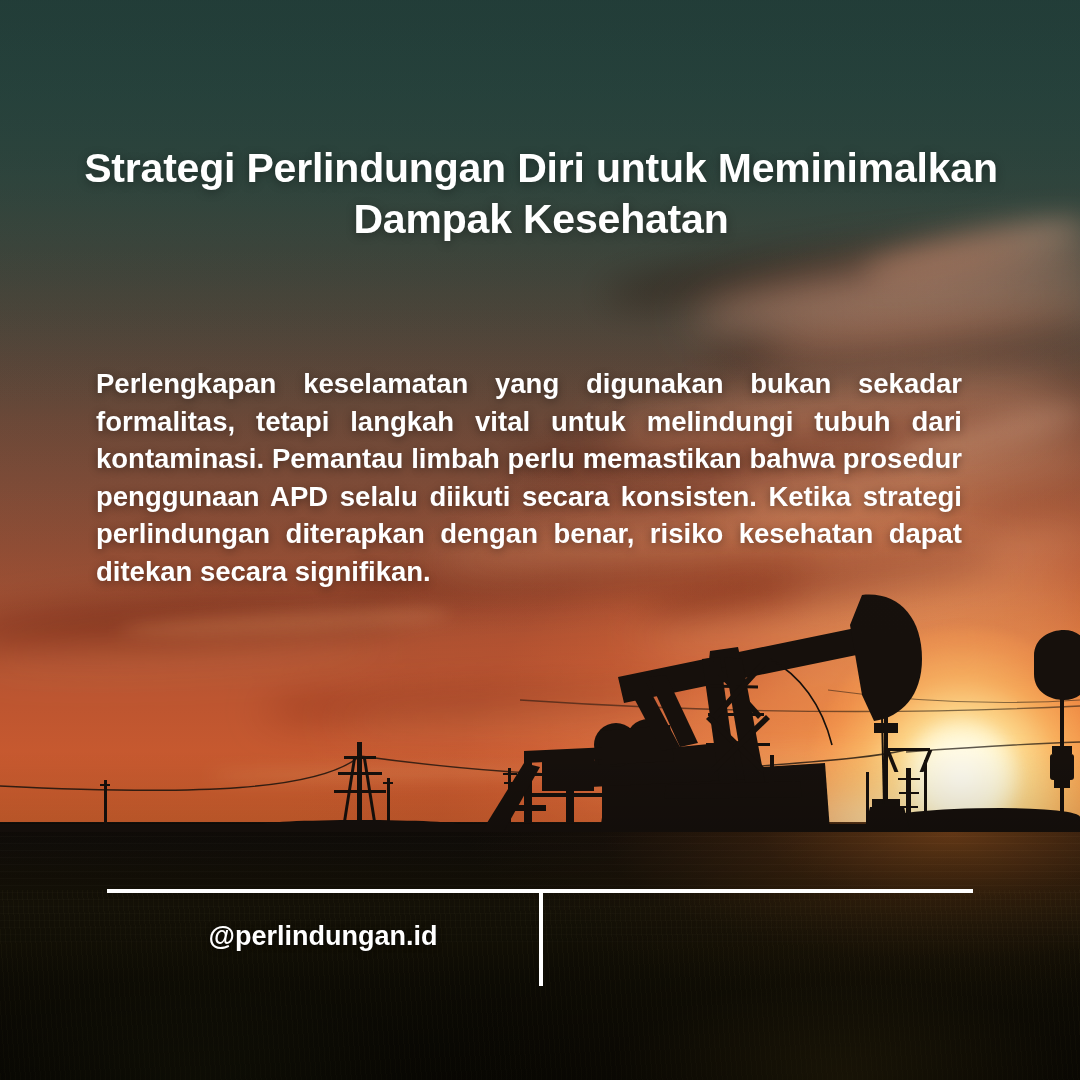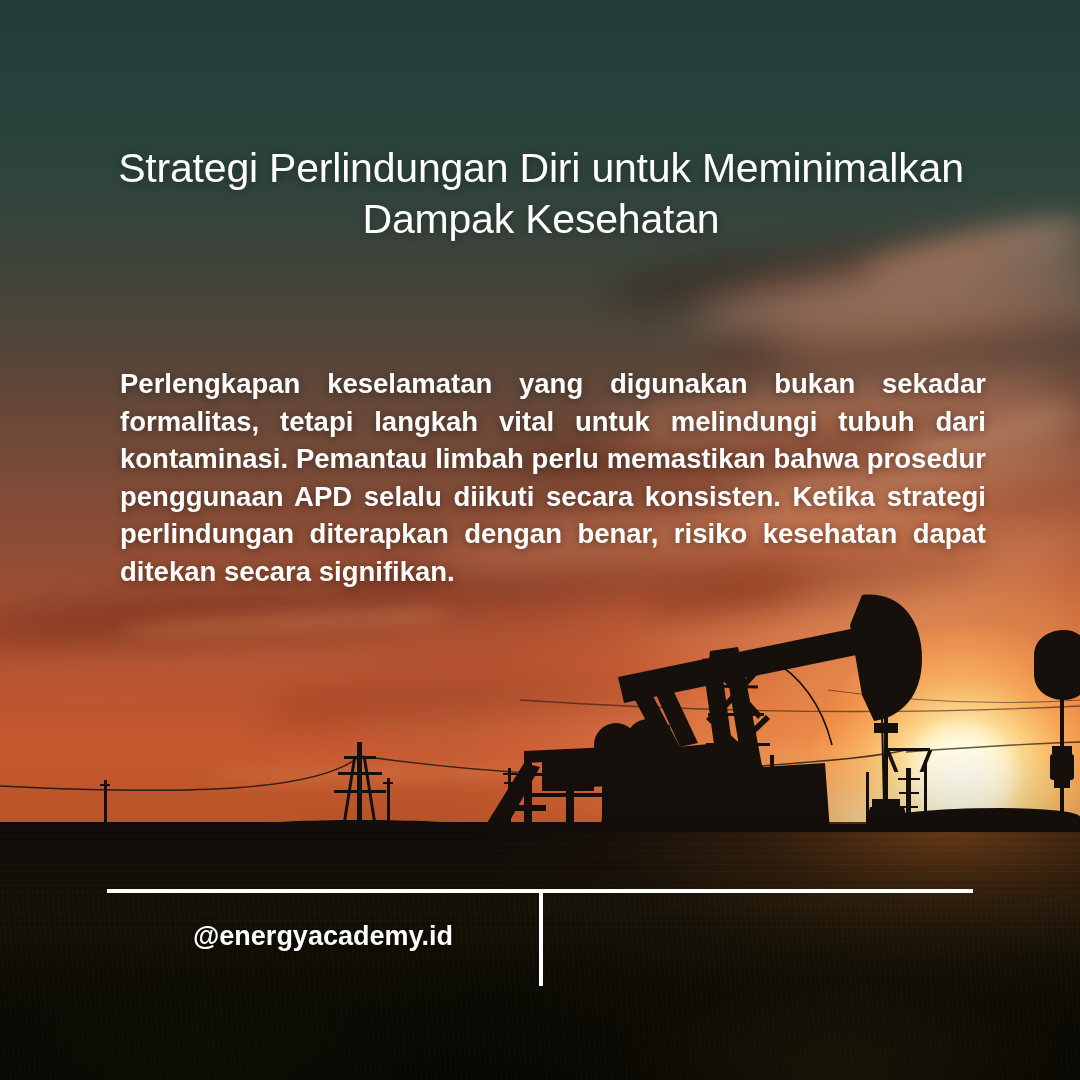--- a/index.html
+++ b/index.html
@@ -180,29 +180,29 @@
   }
 
   
   .headline {
     position: absolute;
     left: 50px;
     top: 143px;
     width: 982px;
     color: #ffffff;
     font-size: 41px;
-    font-weight: normal;
+    font-weight: bold;
     line-height: 1.24;
     text-align: center;
     letter-spacing: -0.2px;
     text-shadow: 0 2px 10px rgba(0,0,0,0.35);
   }
   .body-copy {
     position: absolute;
-    left: 120px;
+    left: 96px;
     top: 365px;
     width: 866px;
     color: #ffffff;
     font-size: 27.5px;
     font-weight: bold;
     line-height: 37.5px;
     text-align: justify;
     text-shadow: 0 2px 8px rgba(0,0,0,0.40);
   }
 
@@ -409,15 +409,15 @@
   <div class="grass-tex"></div>
   <div class="vignette-bottom"></div>
   <div class="scrim"></div>
 
   <div class="headline">Strategi Perlindungan Diri untuk Meminimalkan Dampak Kesehatan</div>
 
   <div class="body-copy">Perlengkapan keselamatan yang digunakan bukan sekadar formalitas, tetapi langkah vital untuk melindungi tubuh dari kontaminasi. Pemantau limbah perlu memastikan bahwa prosedur penggunaan APD selalu diikuti secara konsisten. Ketika strategi perlindungan diterapkan dengan benar, risiko kesehatan dapat ditekan secara signifikan.</div>
 
   <div class="footer-rule"></div>
   <div class="footer-divider"></div>
-  <div class="footer-left">@energyacademy.id</div>
+  <div class="footer-left">@perlindungan.id</div>
 
 </div>
 
 </body></html>

